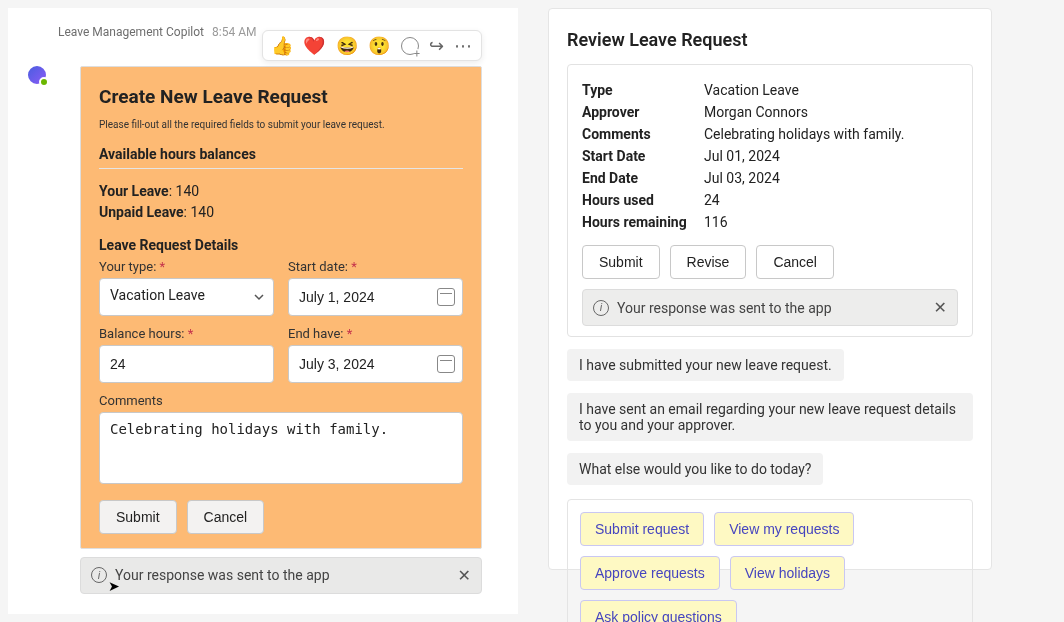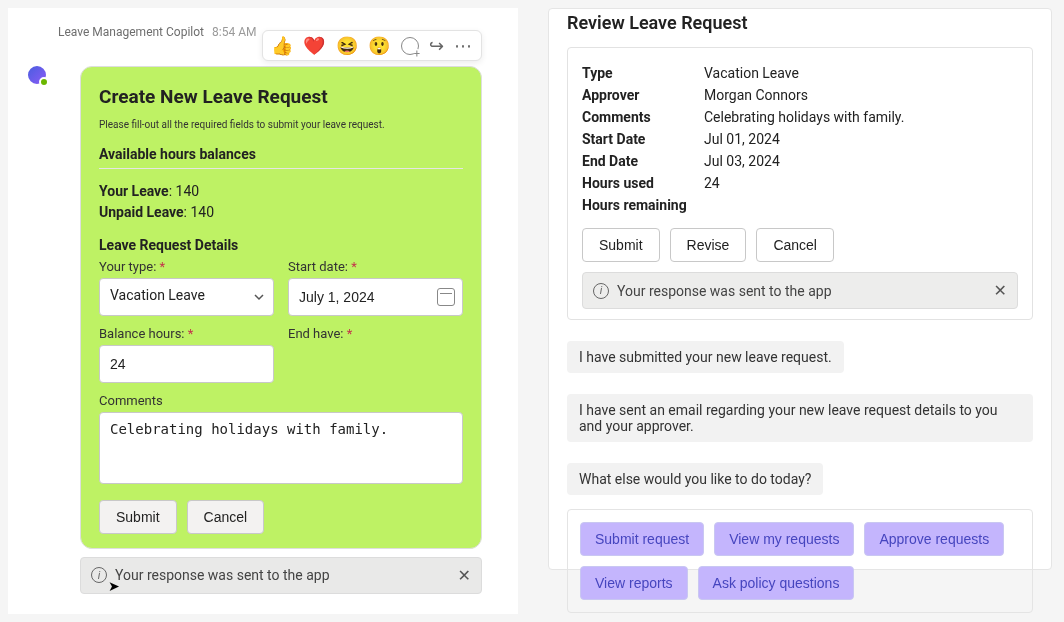--- a/index.html
+++ b/index.html
@@ -11,25 +11,25 @@
     display: flex;
     gap: 30px;
     padding: 8px;
   }
   .panel-left, .panel-right { background: #fff; }
   .panel-left {
     width: 510px;
     position: relative;
   }
   .panel-right {
-    width: 504px;
+    width: 444px;
     position: relative;
     border: 1px solid #e5e5e5;
     border-radius: 4px;
-    padding: 3px 18px 18px 18px;
+    padding: 20px 18px 18px 18px;
     height: 562px;
   }
   
   .hdr-row {
     display: flex;
     align-items: center;
     padding: 0 12px 0 50px;
     height: 48px;
     gap: 8px;
     font-size: 13px;
@@ -75,24 +75,24 @@
     border: 2px solid #fff;
     position: relative;
   }
   .presence {
     width: 10px; height: 10px; border-radius: 50%;
     background: #6bb700; border: 2px solid #fff;
     position: absolute; right: -3px; bottom: -3px;
   }
   .card {
     border: 1px solid #dedede;
-    border-radius: 12px;
+    border-radius: 2px;
     margin: 10px 36px 0 72px;
     padding: 18px 18px 14px 18px;
-    background: #bef264;
+    background: #fdba74;
   }
   .card h2 {
     font-size: 19px; font-weight: 700; color: #222; margin-bottom: 10px;
   }
   .card .desc {
     font-size: 10px; color: #333; line-height: 1.35; margin-bottom: 14px;
   }
   .section-title {
     font-size: 14px; font-weight: 700; color: #222; margin-bottom: 6px;
   }
@@ -162,29 +162,29 @@
   .review-btns .btn { background:#fff; }
   .status-bar2 {
     margin-top: 10px;
     background: #ededec;
     border: 1px solid #dcdcdc;
     border-radius: 4px;
     display: flex; align-items: center;
     padding: 8px 10px; gap: 8px; font-size: 14px; color: #444;
   }
   .msg {
-    margin-top: 21px; background:#f2f2f2; border-radius:4px;
+    margin-top: 12px; background:#f2f2f2; border-radius:4px;
     padding: 8px 12px; font-size:14px; color:#333; display:inline-block;
   }
   .quick-card {
     margin-top: 14px; border:1px solid #e4e4e4; border-radius:4px;
     padding: 12px; display:flex; flex-wrap:wrap; gap:10px;
   }
   .qbtn {
-    border: 1px solid #c9c7f2; color:#4645bf; background:#c4b5fd;
+    border: 1px solid #c9c7f2; color:#4645bf; background:#fef9c3;
     border-radius:4px; padding: 8px 14px; font-size:14px; cursor:pointer;
   }
 </style>
 </head>
 <body>
 
 <div class="panel-left">
 
   <div class="reactions">
     <span class="react-icon">👍</span>
@@ -240,20 +240,24 @@
       </div>
     </div>
 
     <div class="form-row">
       <div class="form-col">
         <label class="lbl"><span>Balance hours:</span> <span class="req">*</span></label>
         <input class="input" value="24" style="">
       </div>
       <div class="form-col">
         <label class="lbl"><span>End have:</span> <span class="req">*</span></label>
+        <div class="date-wrap">
+          <input class="input" value="July 3, 2024" style="">
+          <span class="cal-icon"></span>
+        </div>
       </div>
     </div>
 
     <label class="lbl" style="margin-top:6px;">Comments</label>
     <textarea class="textarea" style="">Celebrating holidays with family.</textarea>
 
     <div class="btn-row">
       <button class="btn">Submit</button>
       <button class="btn">Cancel</button>
     </div>
@@ -291,20 +295,21 @@
     <div class="kv-row">
         <span class="kv-key">End Date</span>
         <span class="kv-val">Jul 03, 2024</span>
       </div>
     <div class="kv-row">
         <span class="kv-key">Hours used</span>
         <span class="kv-val">24</span>
       </div>
     <div class="kv-row">
         <span class="kv-key">Hours remaining</span>
+        <span class="kv-val">116</span>
       </div>
 
     <div class="review-btns">
       <button class="btn">Submit</button>
       <button class="btn">Revise</button>
       <button class="btn">Cancel</button>
     </div>
 
     <div class="status-bar2">
       <span class="info-circle">i</span>
@@ -316,16 +321,16 @@
   <div><span class="msg">I have submitted your new leave request.</span></div>
   <div>
       <span class="msg" style="display:block">I have sent an email regarding your new leave request details to you and your approver.</span>
     </div>
   <div><span class="msg">What else would you like to do today?</span></div>
 
   <div class="quick-card">
     <button class="qbtn">Submit request</button>
     <button class="qbtn">View my requests</button>
     <button class="qbtn">Approve requests</button>
-    <button class="qbtn">View reports</button>
+    <button class="qbtn">View holidays</button>
     <button class="qbtn">Ask policy questions</button>
   </div>
 </div>
 
 </body></html>

